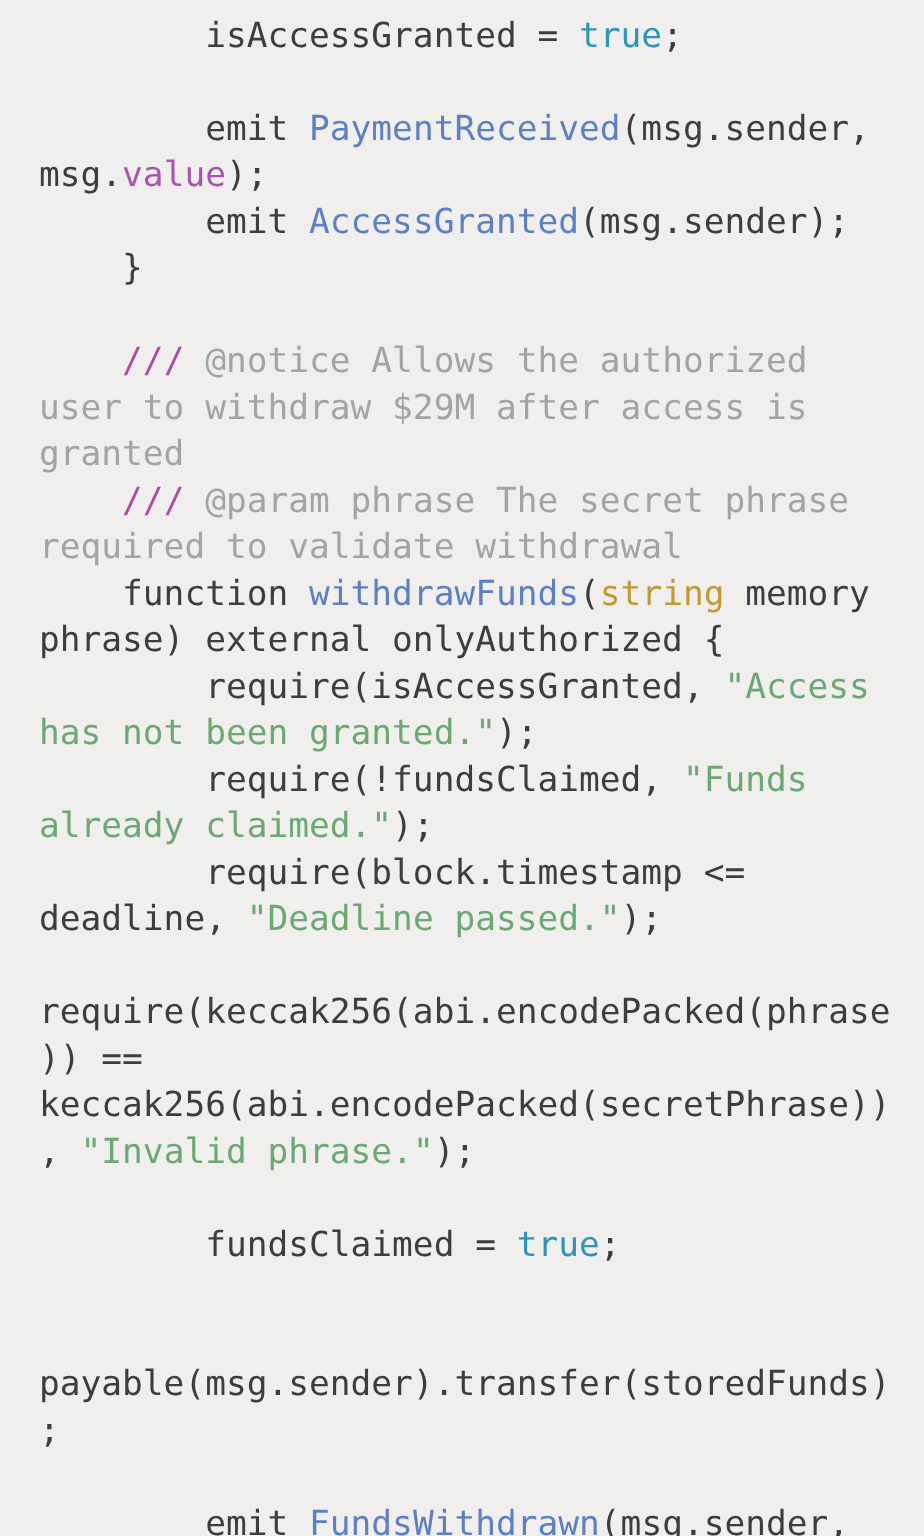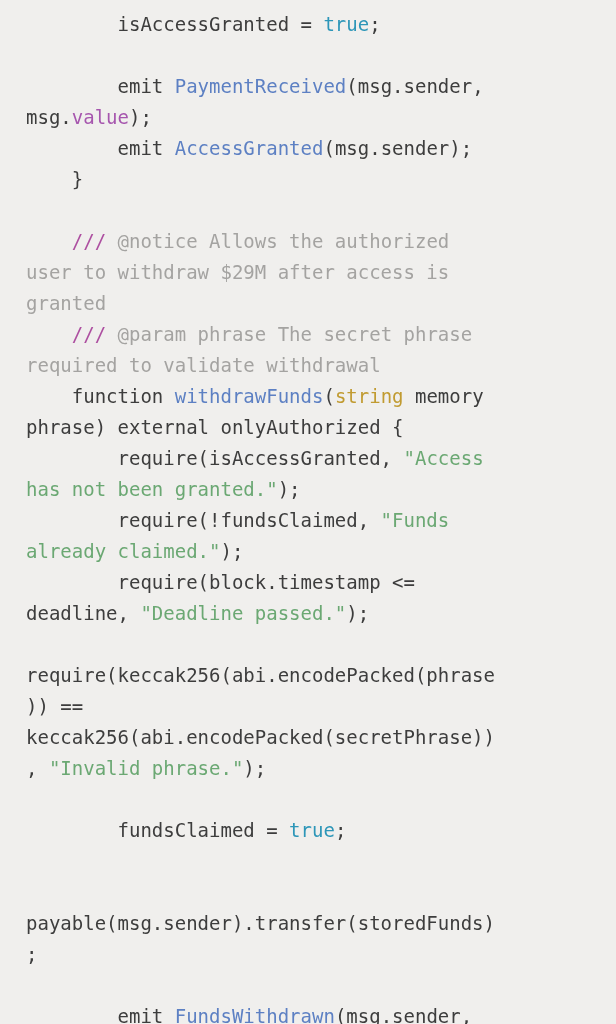--- a/index.html
+++ b/index.html
@@ -15,21 +15,21 @@
   }
   .code-view {
     position: absolute;
     left: 0;
     top: 0;
     width: 600px;
     height: 1024px;
     padding: 9px 0 0 26px;
     box-sizing: border-box;
     font-family: "DejaVu Sans Mono", "Liberation Mono", monospace;
-    font-size: 19px;
+    font-size: 23px;
     line-height: 31px;
     letter-spacing: 0;
     white-space: pre;
     overflow: hidden;
     color: #3d3d3d;
   }
   .code-line {
     height: 31px;
     white-space: pre;
   }

